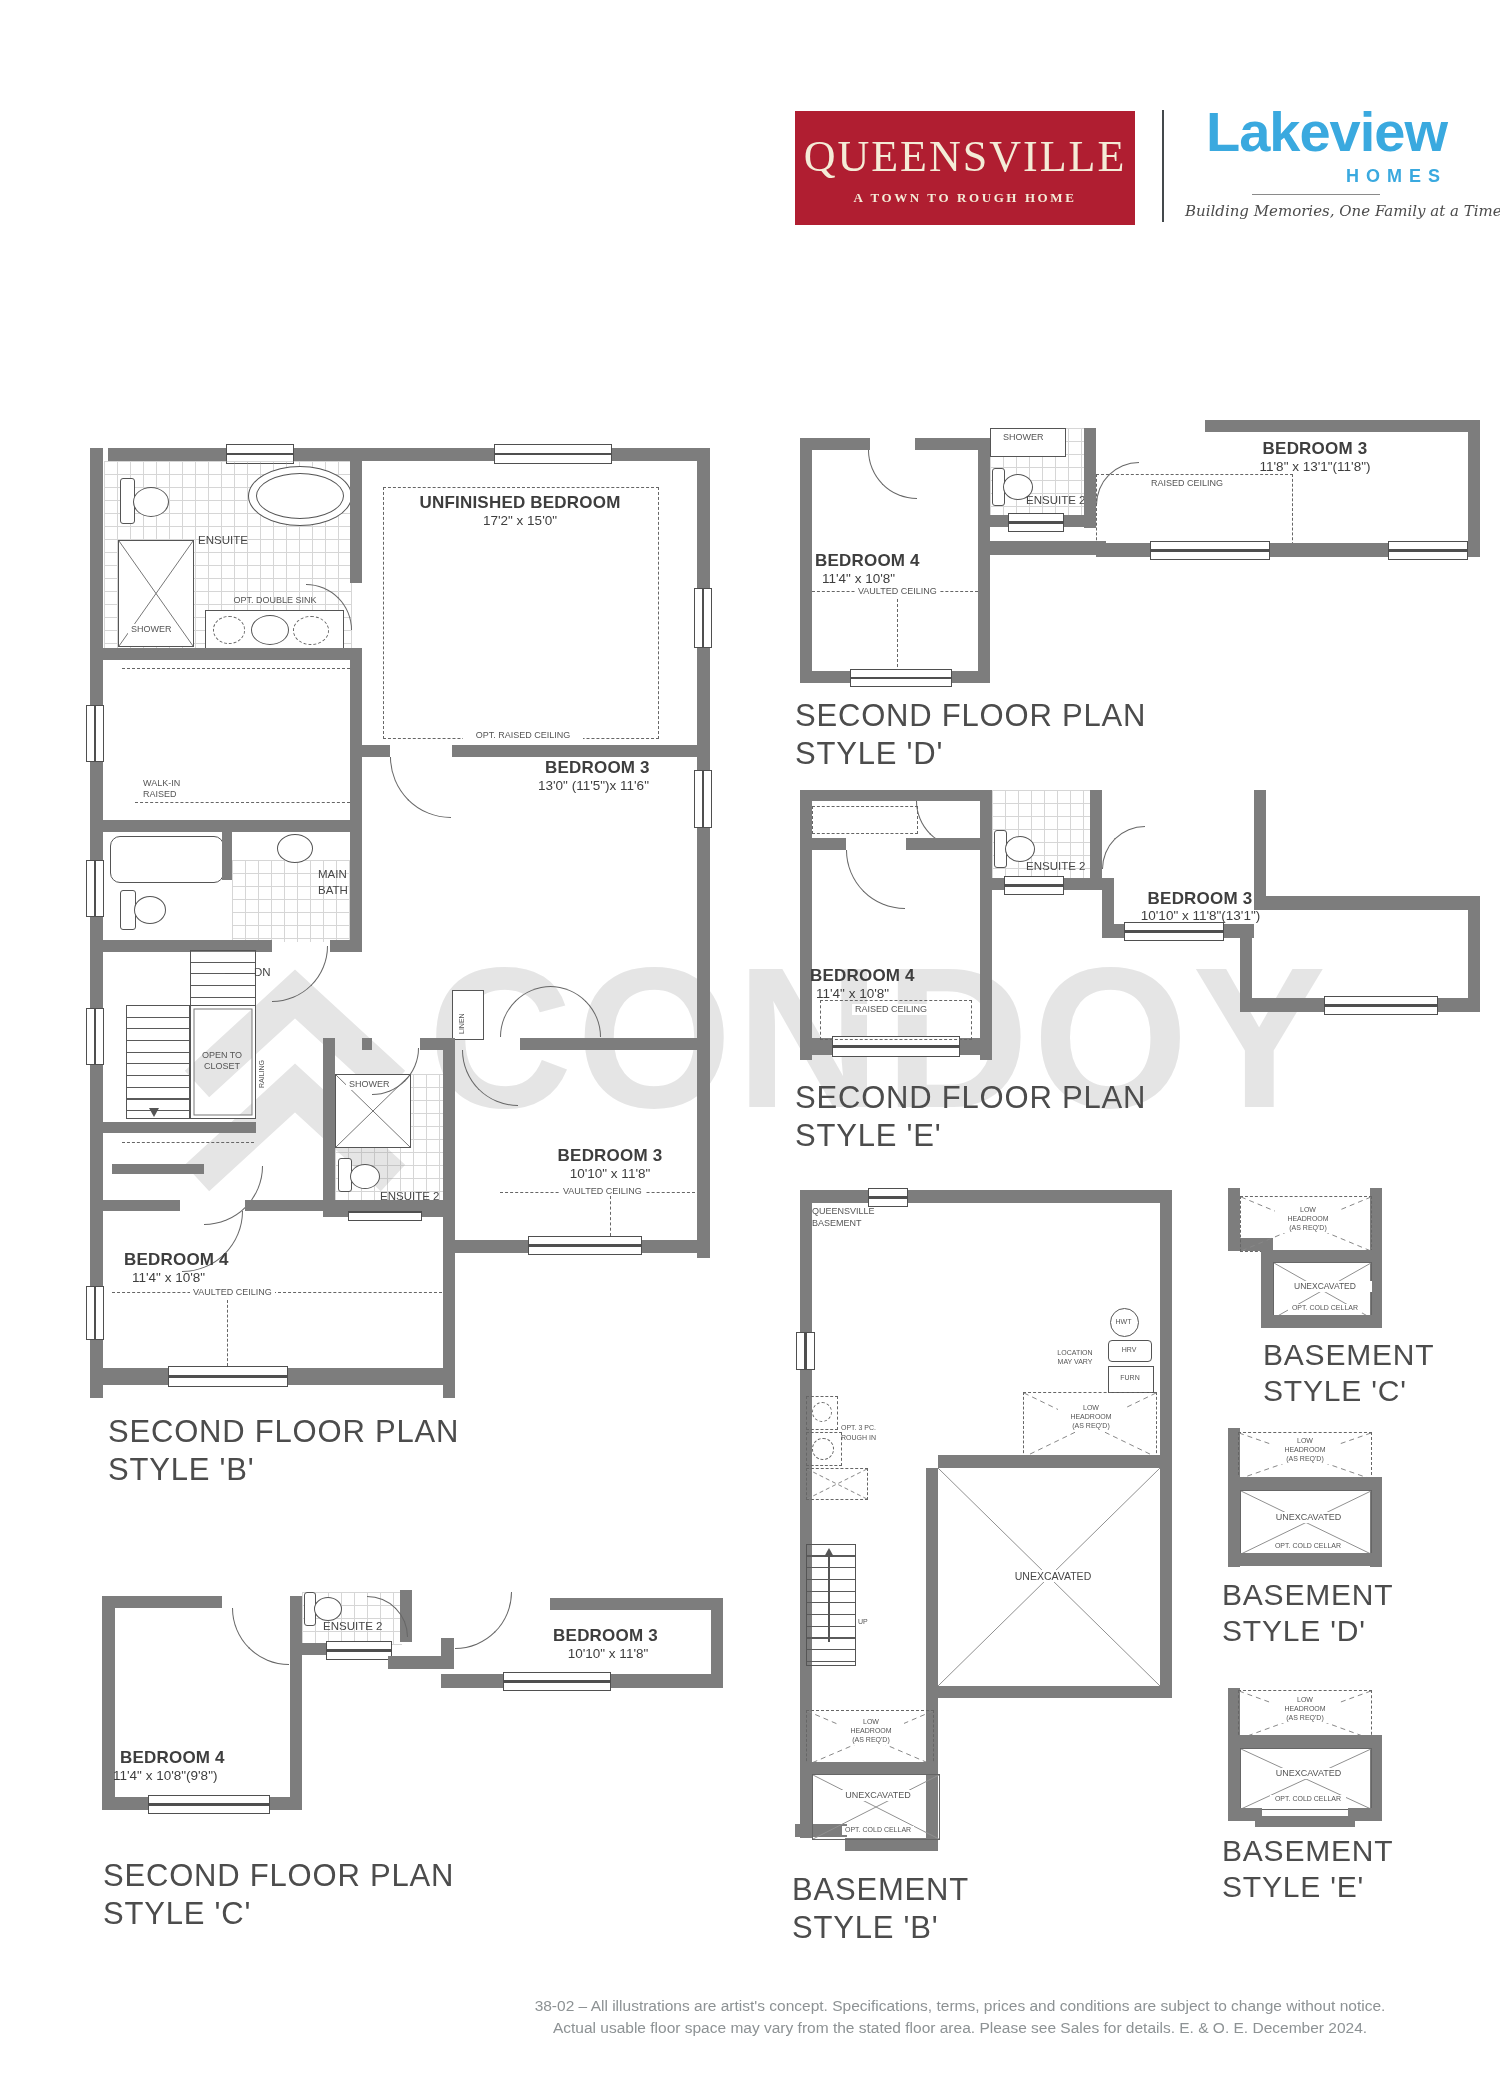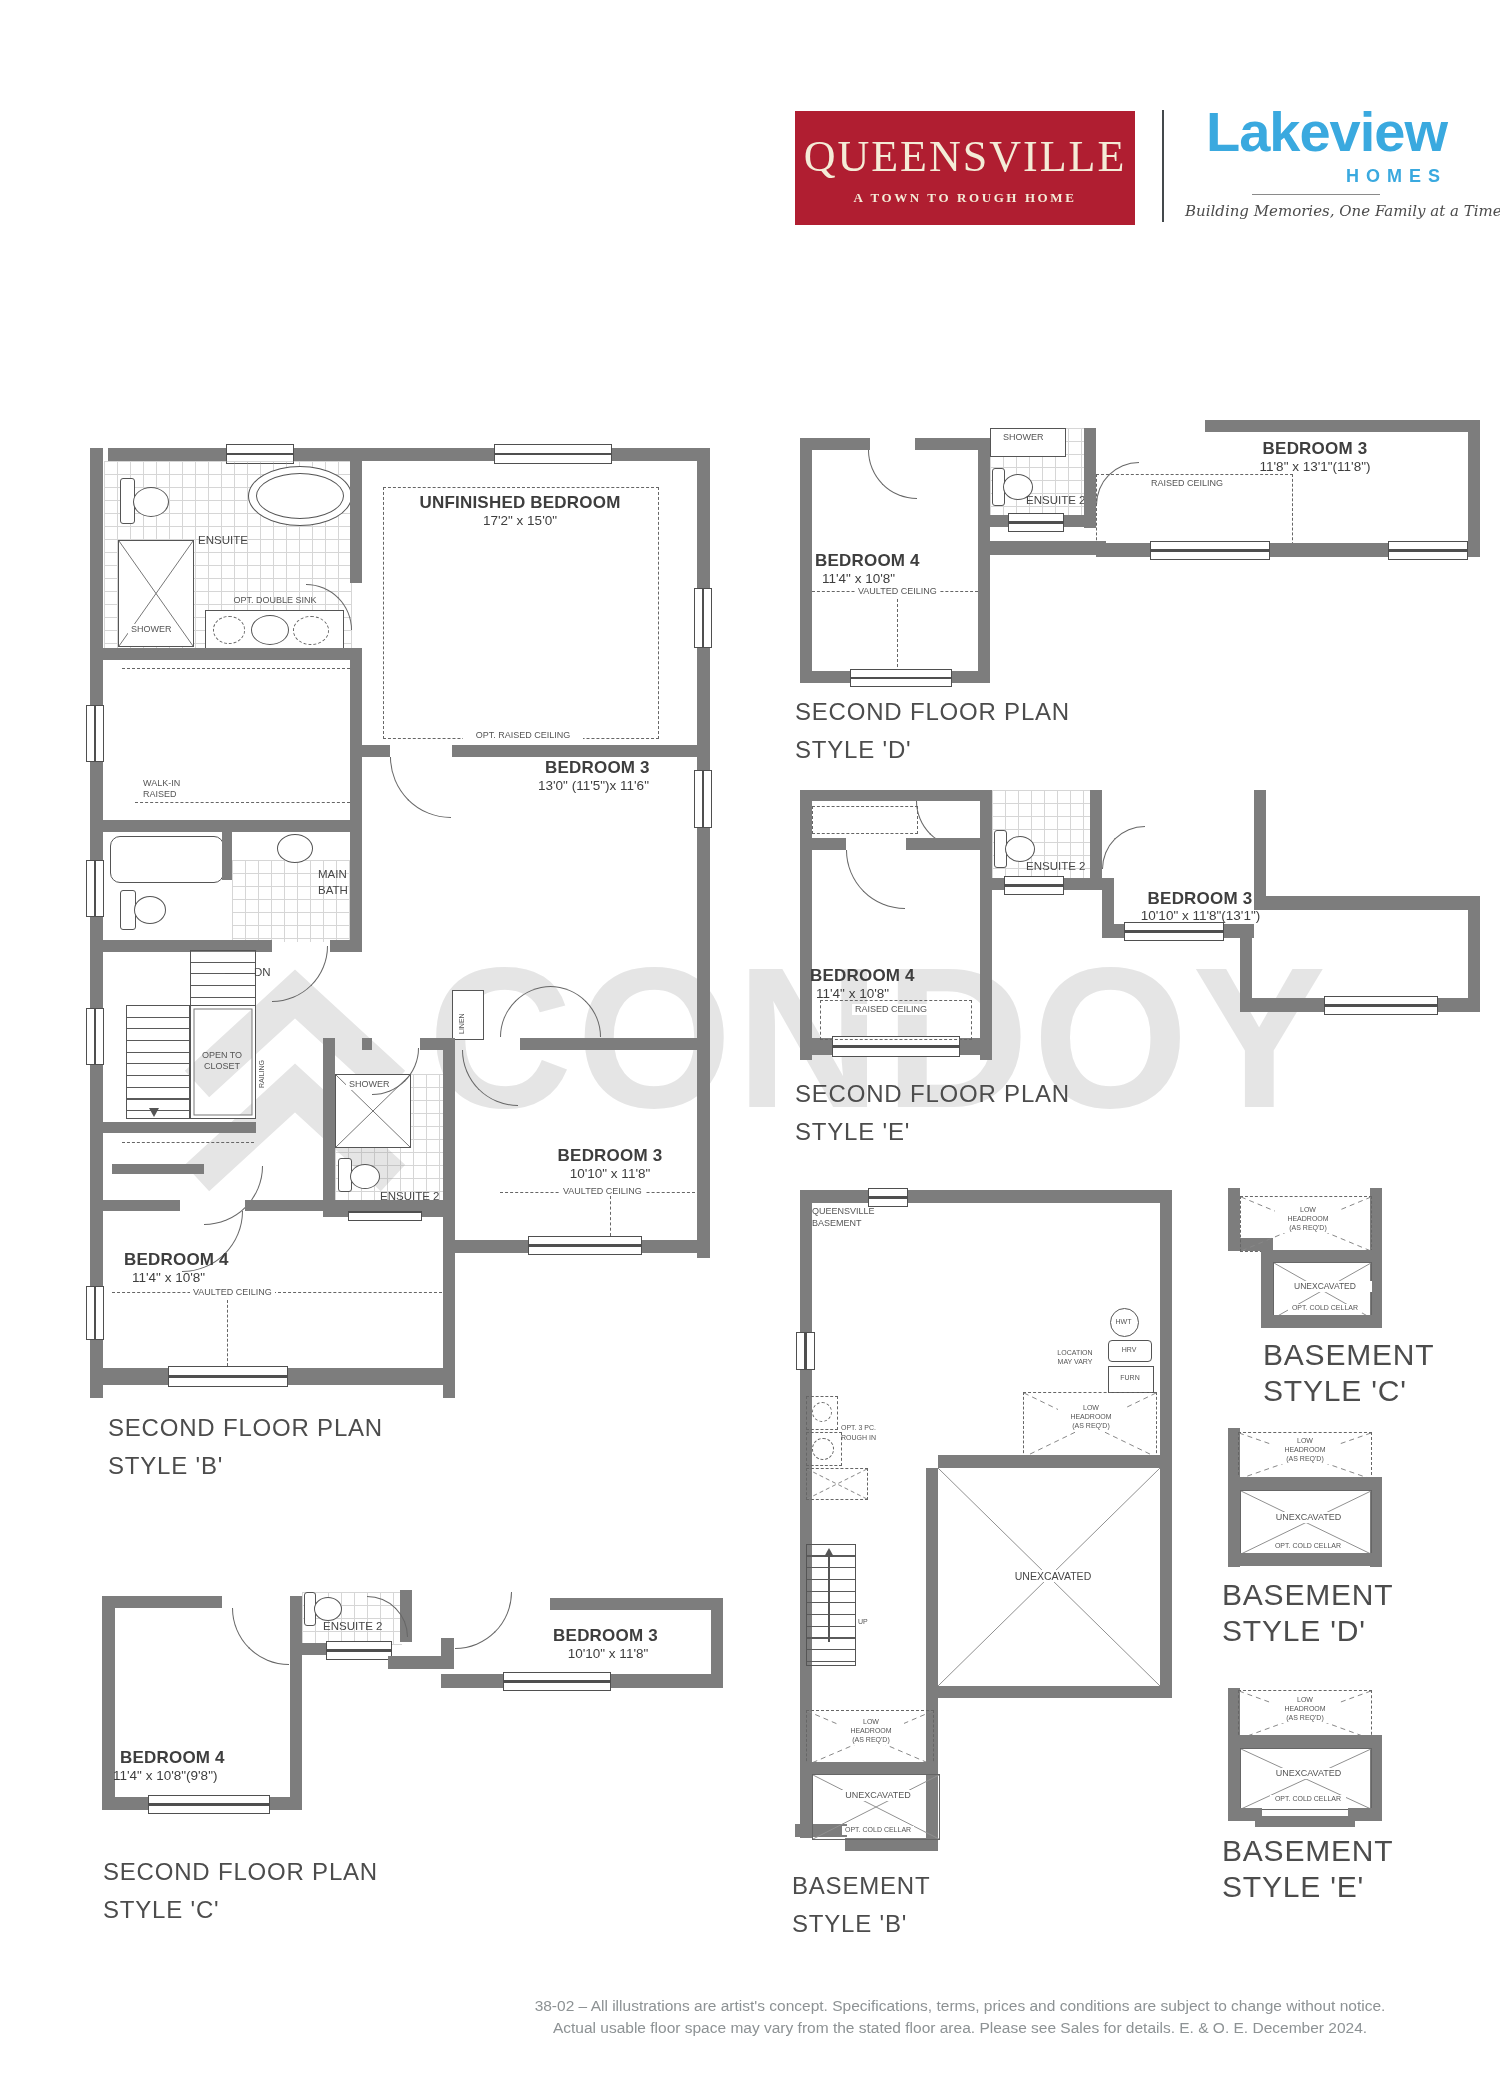--- a/index.html
+++ b/index.html
@@ -24,21 +24,21 @@
   .qbl{position:absolute;border-bottom:1.3px solid #666;border-left:1.3px solid #666;border-bottom-left-radius:100% 100%}
   .qbr{position:absolute;border-bottom:1.3px solid #666;border-right:1.3px solid #666;border-bottom-right-radius:100% 100%}
   .rl{position:absolute;font-weight:600;font-size:17px;line-height:1.18;color:#3e3e3e;white-space:nowrap;letter-spacing:.2px}
   .dim{position:absolute;font-size:13.5px;line-height:1.15;color:#3e3e3e;white-space:nowrap}
   .sl{position:absolute;font-size:11.5px;line-height:1.15;color:#474747;white-space:nowrap}
   .tl{position:absolute;font-size:9px;line-height:1.25;color:#555;white-space:nowrap}
   .t7{font-size:7px;line-height:1.25}
   .ctr{text-align:center}
   .bgw{background:#fff;padding:0 3px}
   .vtext{writing-mode:vertical-rl;transform:rotate(180deg)}
-  .ptitle{position:absolute;font-size:24px;color:#4c4c4c;letter-spacing:.8px;white-space:nowrap;font-weight:400}
+  .ptitle{position:absolute;font-size:31px;color:#4c4c4c;letter-spacing:.8px;white-space:nowrap;font-weight:400}
   .tri-down{position:absolute;width:0;height:0;border-left:5px solid transparent;border-right:5px solid transparent;border-top:9px solid #555}
   .tri-up{position:absolute;width:0;height:0;border-left:5px solid transparent;border-right:5px solid transparent;border-bottom:9px solid #555}
   .thinline{position:absolute;background:#555}
   
   .qv-box{position:absolute;left:795px;top:111px;width:340px;height:114px;background:#B01E31;display:flex;flex-direction:column;align-items:center;justify-content:center}
   .qv-title{font-family:"Liberation Serif",serif;font-size:44px;letter-spacing:2px;color:#F4ECD7}
   .qv-sub{font-family:"Liberation Serif",serif;font-size:13px;font-weight:700;letter-spacing:2.6px;color:#F4ECD7;margin-top:8px}
   .lv-wrap{position:absolute;left:1185px;top:104px;width:262px;text-align:right}
   .lv-name{font-weight:700;font-size:56px;line-height:1;color:#3AA9DF;letter-spacing:-1px}
   .lv-homes{font-weight:700;font-size:18px;color:#3AA9DF;letter-spacing:7px;margin-top:6px;text-indent:7px}

